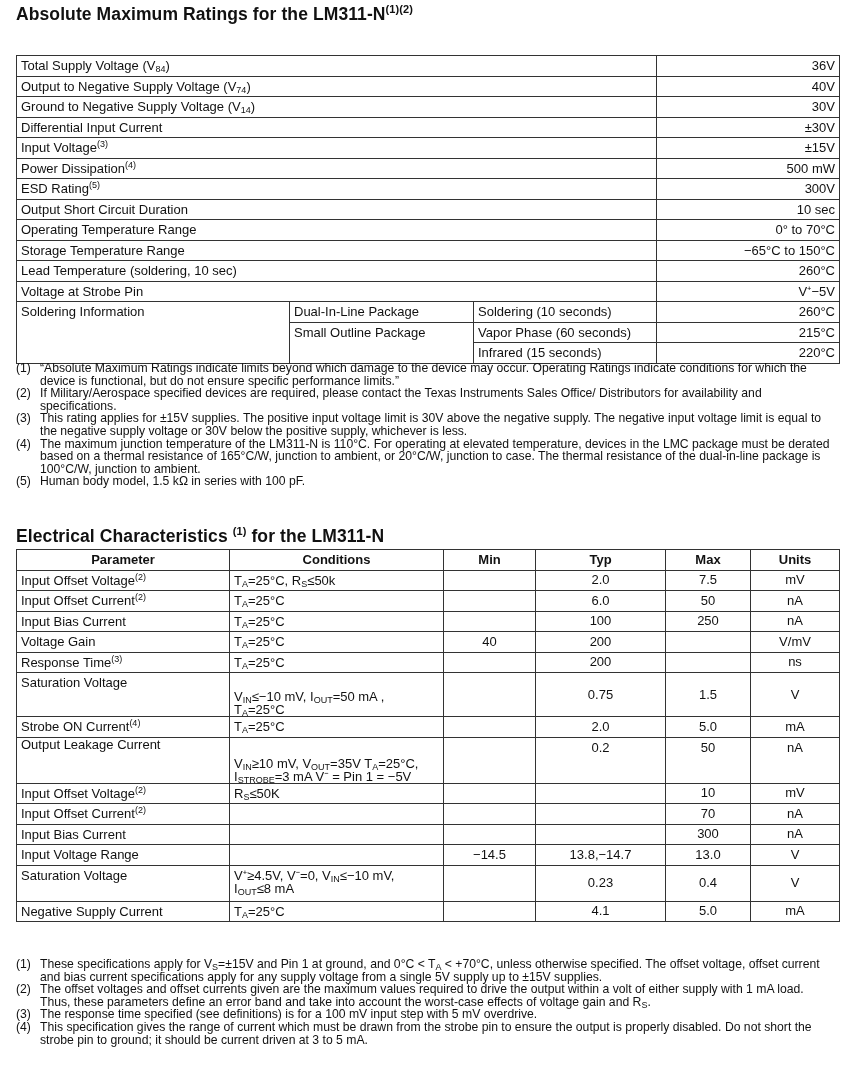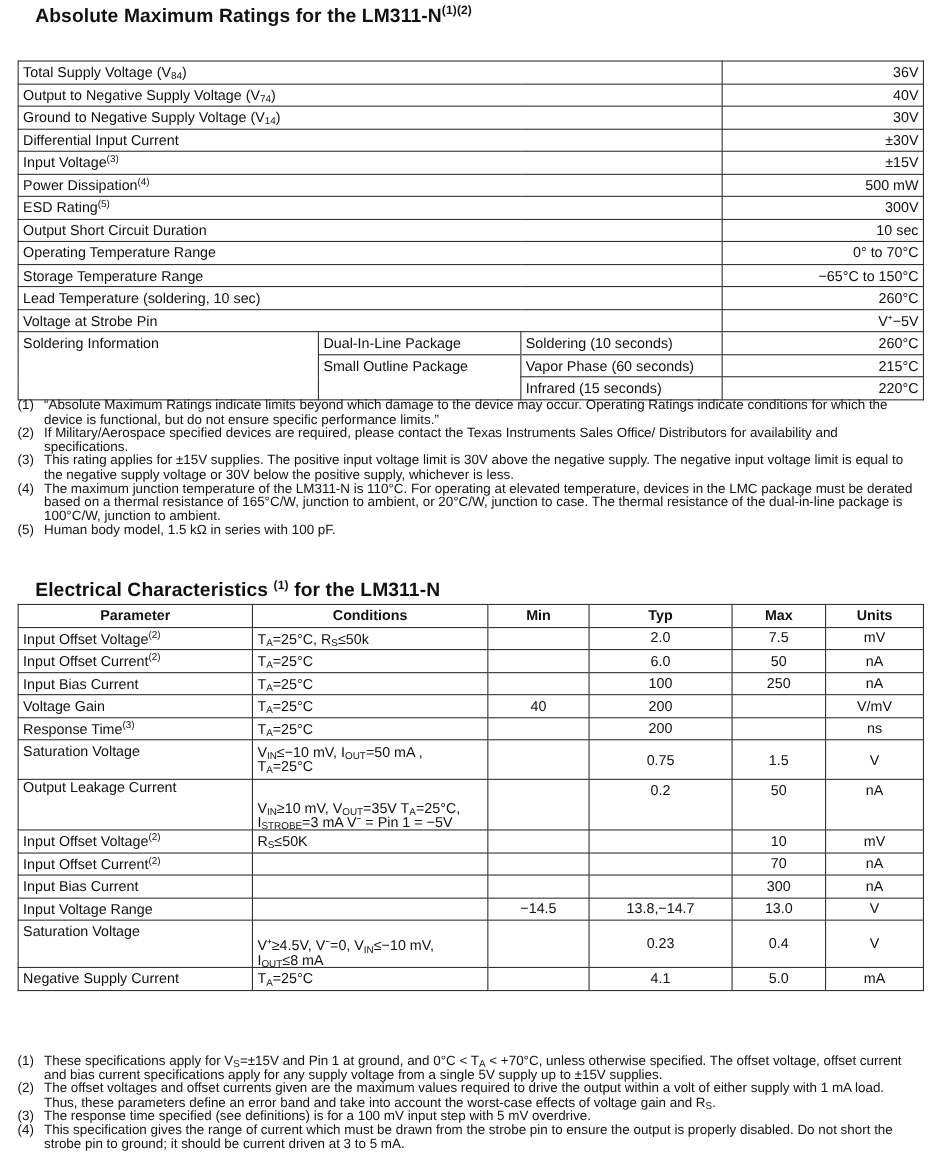--- a/index.html
+++ b/index.html
@@ -1,21 +1,21 @@
 <!DOCTYPE html>
 <html><head>
 <meta charset="utf-8">
 <style>
   html, body { margin: 0; padding: 0; background: #ffffff; }
   body {
     width: 850px; height: 1066px; position: relative; overflow: hidden;
     font-family: "Liberation Sans", sans-serif; color: #111;
   }
   .h1 {
-    position: absolute; left: 32px; font-weight: bold; font-size: 17.5px;
+    position: absolute; left: 16px; font-weight: bold; font-size: 17.5px;
     letter-spacing: 0.1px; white-space: nowrap;
   }
   .h1 sup { font-size: 11px; font-weight: bold; vertical-align: 7px; line-height: 0; }
   table { border-collapse: collapse; position: absolute; left: 16px; width: 823px; table-layout: fixed; }
   td, th {
     border: 1.3px solid #333; font-size: 13px; padding: 0 4px; height: 20.5px;
     line-height: 14px; vertical-align: top; padding-top: 3px; box-sizing: border-box;
   }
   sup { font-size: 9px; vertical-align: 5px; line-height: 0; }
   sub { font-size: 9px; vertical-align: -2px; line-height: 0; }
@@ -201,28 +201,38 @@
         <td>
           <div>T<sub>A</sub>=25°C</div>
         </td>
         <td class="c vm"></td>
         <td class="c vm">200</td>
         <td class="c vm"></td>
         <td class="c vm">ns</td>
       </tr>
       <tr>
         <td style="vertical-align: top; padding-top: 3px; height: 36px;"><span>Saturation Voltage</span></td>
-        <td style="vertical-align: top; padding-top: 4px; line-height: 13px;">
+        <td style="vertical-align: top; padding-top: 17px; line-height: 13px;">
           <div>V<sub>IN</sub>≤−10 mV, I<sub>OUT</sub>=50 mA ,</div>
           <div>T<sub>A</sub>=25°C</div>
         </td>
         <td class="c vm"></td>
         <td class="c vm">0.75</td>
         <td class="c vm">1.5</td>
         <td class="c vm">V</td>
+      </tr>
+      <tr>
+        <td><span>Strobe ON Current</span><sup>(4)</sup></td>
+        <td>
+          <div>T<sub>A</sub>=25°C</div>
+        </td>
+        <td class="c vm"></td>
+        <td class="c vm">2.0</td>
+        <td class="c vm">5.0</td>
+        <td class="c vm">mA</td>
       </tr>
       <tr>
         <td style="vertical-align: top; padding-top: 0; height: 36px;"><span>Output Leakage Current</span></td>
         <td style="vertical-align: top; padding-top: 19px; line-height: 13px;">
           <div>V<sub>IN</sub>≥10 mV, V<sub>OUT</sub>=35V T<sub>A</sub>=25°C,</div>
           <div>I<sub>STROBE</sub>=3 mA V⁻ = Pin 1 = −5V</div>
         </td>
         <td class="c" style="vertical-align: top; padding-top: 3px;"></td>
         <td class="c" style="vertical-align: top; padding-top: 3px;">0.2</td>
         <td class="c" style="vertical-align: top; padding-top: 3px;">50</td>
@@ -263,21 +273,21 @@
         <td>
           <div></div>
         </td>
         <td class="c vm">−14.5</td>
         <td class="c vm">13.8,−14.7</td>
         <td class="c vm">13.0</td>
         <td class="c vm">V</td>
       </tr>
       <tr>
         <td style="vertical-align: top; padding-top: 3px; height: 36px;"><span>Saturation Voltage</span></td>
-        <td style="vertical-align: top; padding-top: 16px; line-height: 13px;">
+        <td style="vertical-align: top; padding-top: 3px; line-height: 13px;">
           <div>V⁺≥4.5V, V⁻=0, V<sub>IN</sub>≤−10 mV,</div>
           <div>I<sub>OUT</sub>≤8 mA</div>
         </td>
         <td class="c vm"></td>
         <td class="c vm">0.23</td>
         <td class="c vm">0.4</td>
         <td class="c vm">V</td>
       </tr>
       <tr>
         <td><span>Negative Supply Current</span></td>

